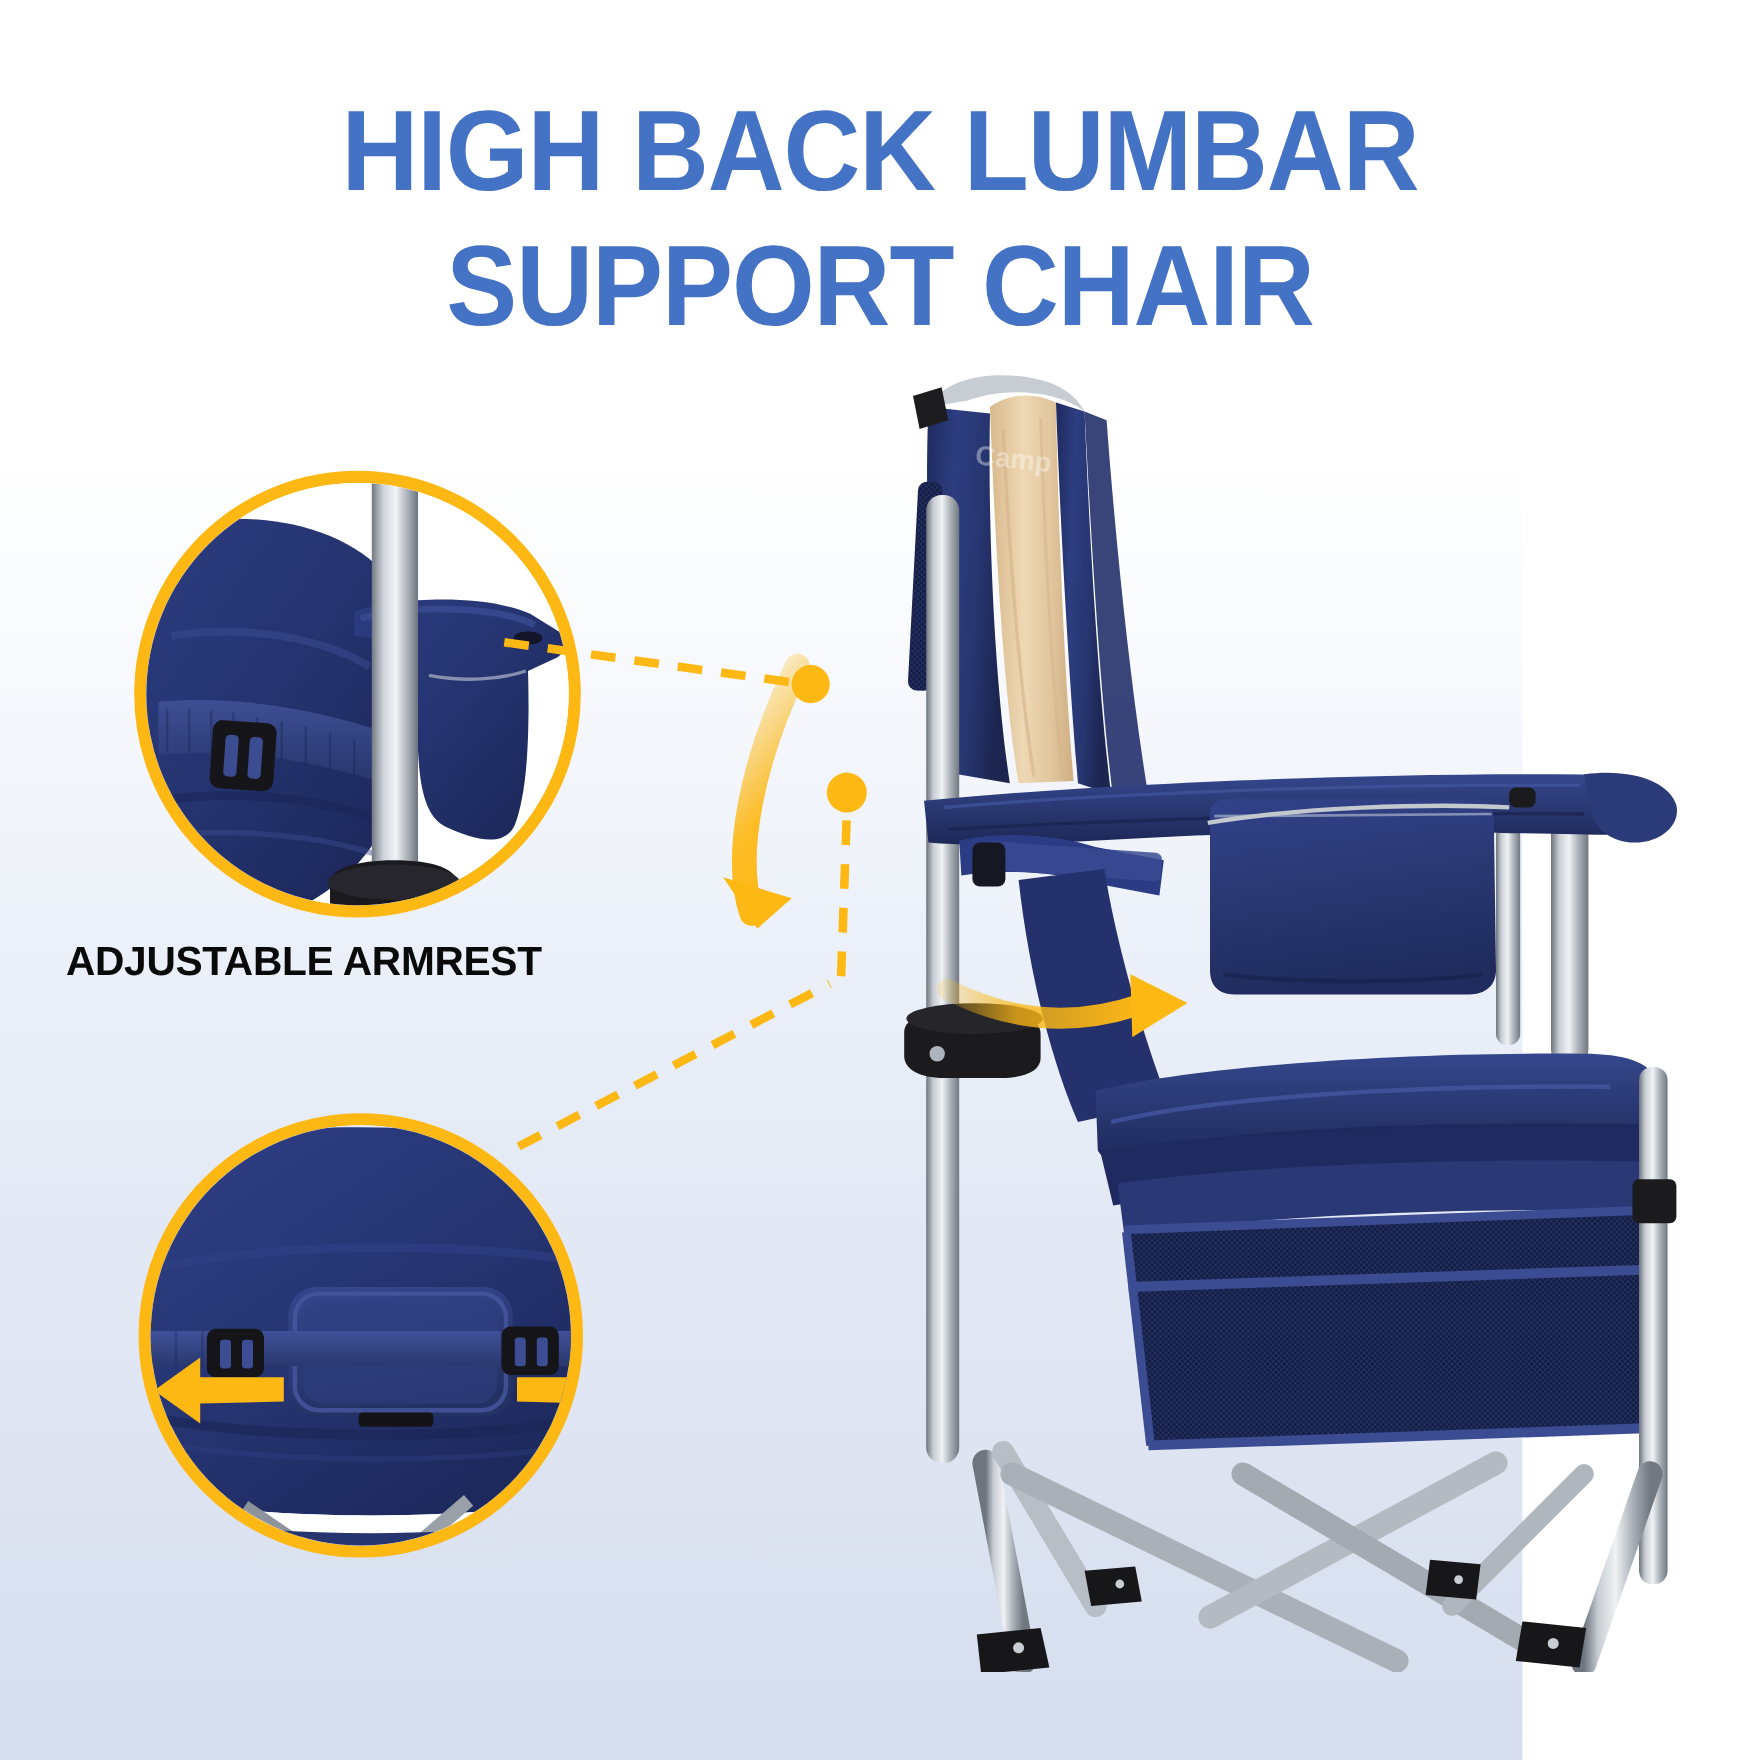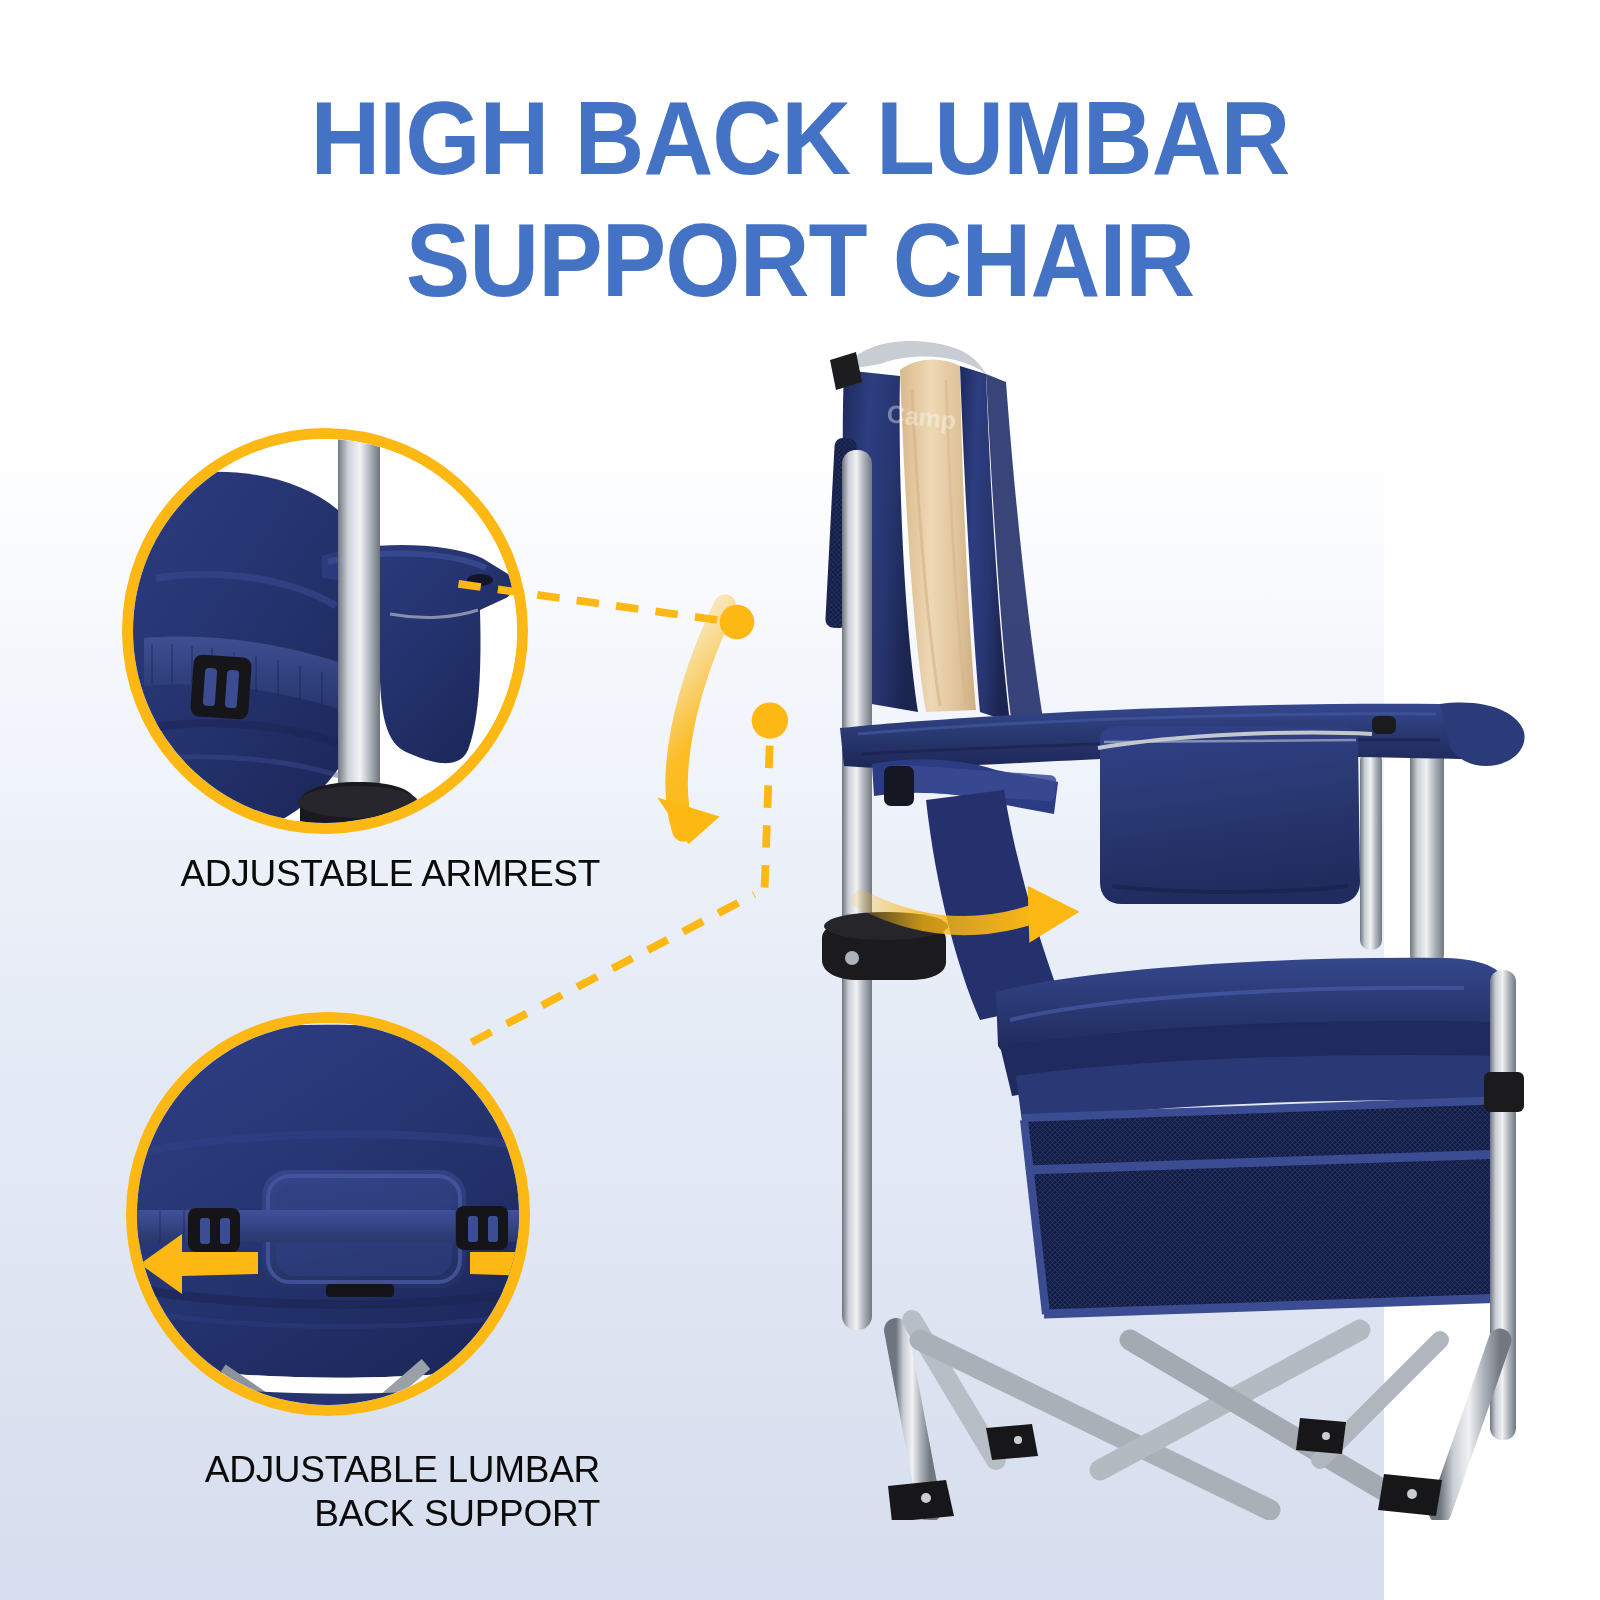--- a/index.html
+++ b/index.html
@@ -39,23 +39,23 @@
     border-radius: 50%;
     overflow: hidden;
     border: 11px solid #FDB813;
     background: #ffffff;
   }
   .callout .inner { position: absolute; inset: -11px; }
 
   
   .caption {
     position: absolute;
-    text-align: right;
+    text-align: left;
     color: #0a0a0a;
-    font-weight: normal;
+    font-weight: bold;
     font-size: 37px;
     line-height: 1.2;
     letter-spacing: -0.3px;
     white-space: pre-line;
     font-family: "Liberation Sans", sans-serif;
   }
 
   
   #overlay { position: absolute; inset: 0; }
 </style>
@@ -346,22 +346,20 @@
           <path d="M344 262 L344 240 L408 240 L408 222 L452 252 L408 282 L408 264 Z" fill="#FDB813"></path>
         </g>
 
         <path d="M-8 344 C96 374 340 372 426 344 L426 426 L-8 426 Z" fill="#ffffff"></path>
         <path d="M96 358 L196 426" stroke="#8d939b" stroke-width="13"></path>
         <path d="M300 352 L214 426" stroke="#9aa0a8" stroke-width="13"></path>
         <path d="M-8 360 C96 390 340 388 426 360 L426 376 C340 404 96 406 -8 376 Z" fill="#27356f"></path>
       </svg>
     </div>
   </div>
-  <div class="caption" style="left:60px; top:1448px; width:540px;">ADJUSTABLE LUMBAR
-BACK SUPPORT</div>
 
   <svg id="overlay" viewBox="0 0 1600 1600" xmlns="http://www.w3.org/2000/svg">
     <defs>
       <linearGradient id="curveFade" x1="0.1" y1="0" x2="0.35" y2="1">
         <stop offset="0%" stop-color="#FDB813" stop-opacity="0.07"></stop>
         <stop offset="28%" stop-color="#FDB813" stop-opacity="0.45"></stop>
         <stop offset="62%" stop-color="#FDB813" stop-opacity="0.92"></stop>
         <stop offset="100%" stop-color="#FDB813" stop-opacity="1"></stop>
       </linearGradient>
       <linearGradient id="pocketFade" x1="0" y1="0" x2="1" y2="0">

